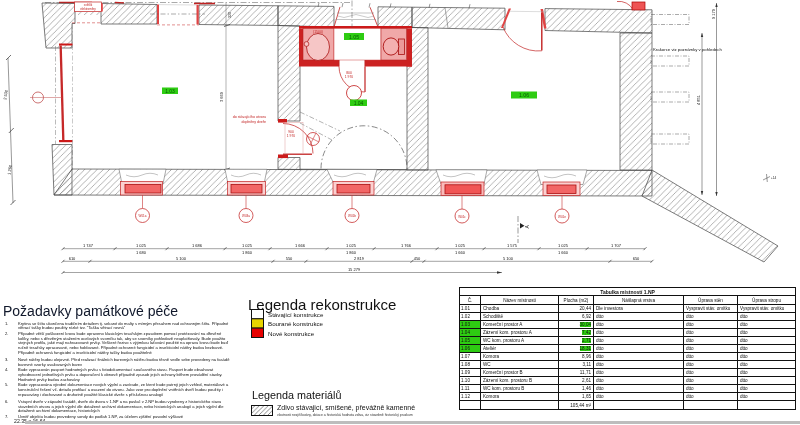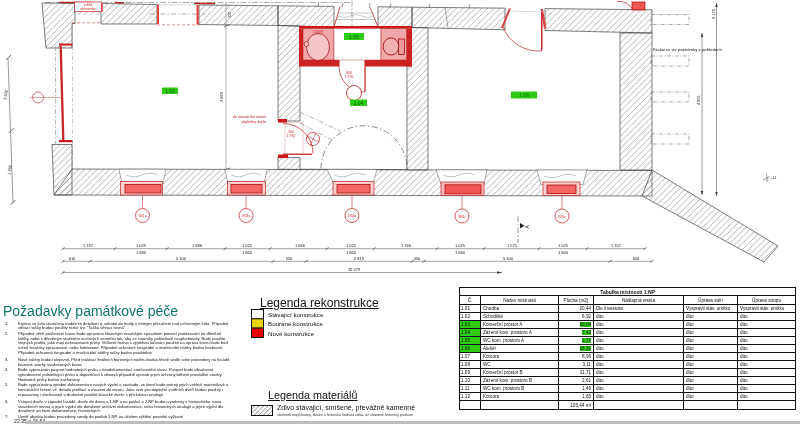--- a/index.html
+++ b/index.html
@@ -363,49 +363,49 @@
 </g>
 
 <g>
 <line x1="63" y1="272.5" x2="502" y2="272.5" stroke="#333" stroke-width="0.45"></line>
 <line x1="61.5" y1="274" x2="64.5" y2="271" stroke="#333" stroke-width="0.7"></line>
 <path d="M502,272.5 l-5,-1.2 l0,2.4 z" fill="#333"></path>
 <text x="354" y="270.8" font-size="4" fill="#111" text-anchor="middle">15 279</text>
 </g>
 </svg>
 
-<div class="abs" style="left:3px;top:303px;font-size:14px;color:#0f766e;">Požadavky památkové péče</div>
+<div class="abs" style="left:3px;top:303px;font-size:14px;color:#0f172a;">Požadavky památkové péče</div>
 
 <div class="abs tinytxt" style="left:5px;top:321.5px;width:228px;">
 <div class="li"><span>1.</span>Krytina se štítu ukončena tradičním detailem tj. sekané do malty s mírným přesahem nad ochranným štítu. Případné větrací tašky budou použity nízké tzv. "Taška větrací rovná"</div>
 <div class="li" style="margin-bottom:2.5px;"><span>2.</span>Případné větší poškození krovu bude opraveno klasickým tesařským způsobem pomocí protézování na dřevěné kolíky, nebo s dřevěným utažením ocelových svorníků tak, aby se svorníky pohledově neuplatňovaly. Bude použito stejných profilů, jaké mají nahrazované prvky. Veškeré řezivo s výjimkou laťování použité na opravu krovu bude buď ručně tesařsky opracované, nebo hoblované. Případné ochranné fungicidní a insekticidní nátěry budou bezbarvé. Případně ochranná fungicidní a insekticidní nátěry tašky budou použitelné</div>
 <div class="li"><span>3.</span>Nové nátěry budou olejovné. Před realizací finálních barevných nátěrů budou těsně vedle sebe provedeny na fasádě barevné vzorky uvažovaných barev</div>
 <div class="li"><span>4.</span>Bude vypracován pasport hodnotných prvků s fotodokumentací současného stavu. Pasport bude obsahovat vyhodnocení jednotlivých prvků a doporučení k obnově případně způsob jejich ochrany během provádění stavby. Hodnotné prvky budou zachovány</div>
 <div class="li" style="margin-bottom:2.5px;"><span>5.</span>Bude vypracována výrobní dokumentace nových výplní a zavírade, ze které bude patrný jejich vzhled, materiálové a konstrukční řešení vč. detailů profilací a osazení do otvorů. Jako vzor pro doplnění vnitřních dveří budou použity i repasovány i dochované a druhotně použité klasické dveře s příslušnou analogií</div>
 <div class="li"><span>6.</span>Vstupní dveře v západní fasádě, dveře do dvora v 1.NP a na pavlač v 2.NP budou vyrobeny z historického stavu stavebních otvorů a jejich výplní dle dotažené archivní dokumentace, nebo historických analogií a jejich výplní dle dotažené archivní dokumentace, historických</div>
 <div class="li"><span>7.</span>Uvnitř objektu budou provedeny sondy do podlah 1.NP, za účelem zjištění původní výškové</div>
 </div>
 
 <div class="abs" style="left:14px;top:417.5px;font-size:5.2px;color:#222;">22.35 x 16.64 <span style="font-size:4px">=</span></div>
 
 <div class="abs" style="left:25px;top:421px;width:775px;height:3px;background:#bdbdbd;"></div>
 
-<div class="abs" style="left:260px;top:296px;font-size:12px;color:#111;text-decoration:underline;">Legenda rekonstrukce</div>
+<div class="abs" style="left:248px;top:296px;font-size:15px;color:#111;">Legenda rekonstrukce</div>
 
 <svg class="abs" style="left:251px;top:309px;" width="140" height="30" viewBox="0 0 140 30">
 <rect x="0.5" y="0.5" width="12" height="28" fill="#fff" stroke="#111" stroke-width="1"></rect>
 <rect x="0.5" y="0.5" width="12" height="9.3" fill="#ffffff" stroke="#111" stroke-width="1"></rect>
 <rect x="0.5" y="9.8" width="12" height="9.3" fill="#e8d400" stroke="#111" stroke-width="1"></rect>
 <rect x="0.5" y="19.1" width="12" height="9.4" fill="#e60000" stroke="#111" stroke-width="1"></rect>
 </svg>
 
 <div class="abs" style="left:268px;top:310px;font-size:6.2px;line-height:9.3px;color:#111;">Stávající konstrukce<br>Bourané konstrukce<br>Nové konstrukce</div>
 
 
-<div class="abs" style="left:268px;top:389px;font-size:10.8px;color:#111;text-decoration:underline;">Legenda materiálů</div>
+<div class="abs" style="left:252px;top:389px;font-size:10.8px;color:#111;">Legenda materiálů</div>
 
 <svg class="abs" style="left:251px;top:405px;" width="22" height="11" viewBox="0 0 22 11">
 <rect x="0.5" y="0.5" width="21" height="10" fill="url(#h2)" stroke="#111" stroke-width="1"></rect>
 <defs>
         <pattern id="h2" width="4.5" height="4.5" patternUnits="userSpaceOnUse">
           <path d="M-1,5.5 L5.5,-1 M-1,1 L1,-1 M3.5,5.5 L5.5,3.5" stroke="#555" stroke-width="0.7" fill="none"></path>
         </pattern>
       </defs>
 </svg>
 

